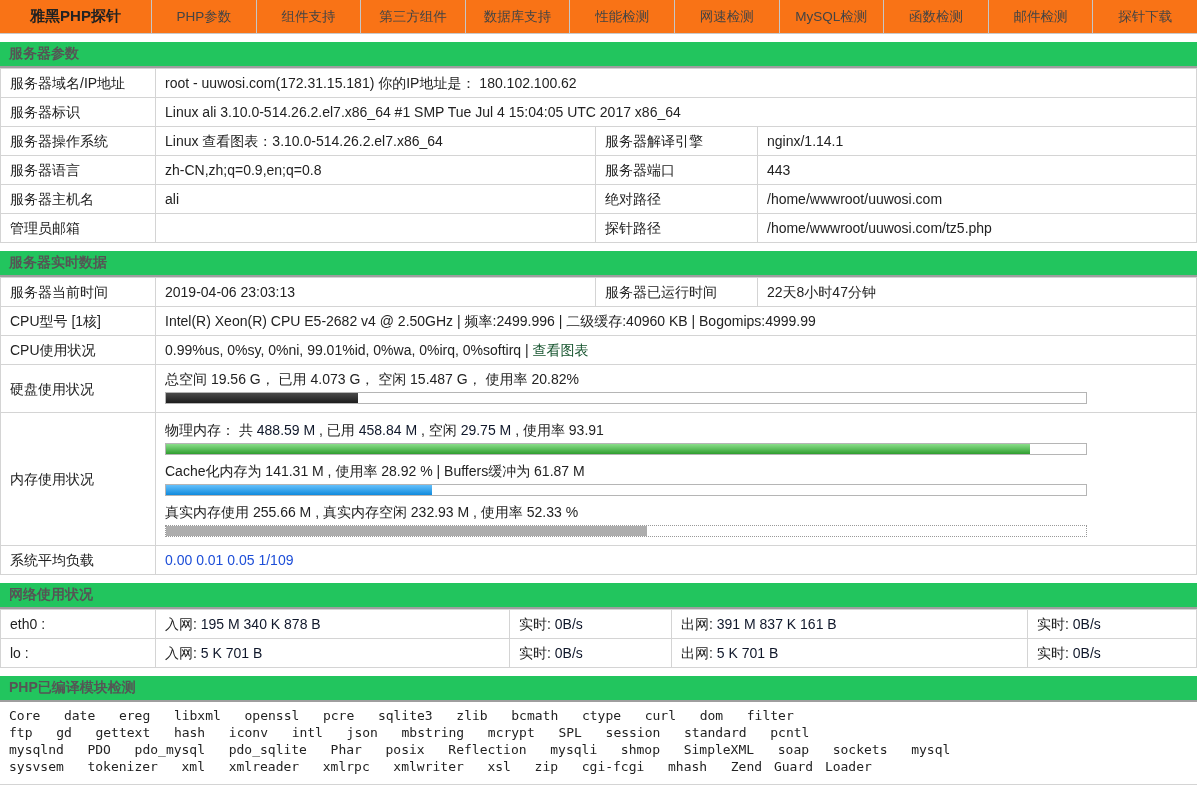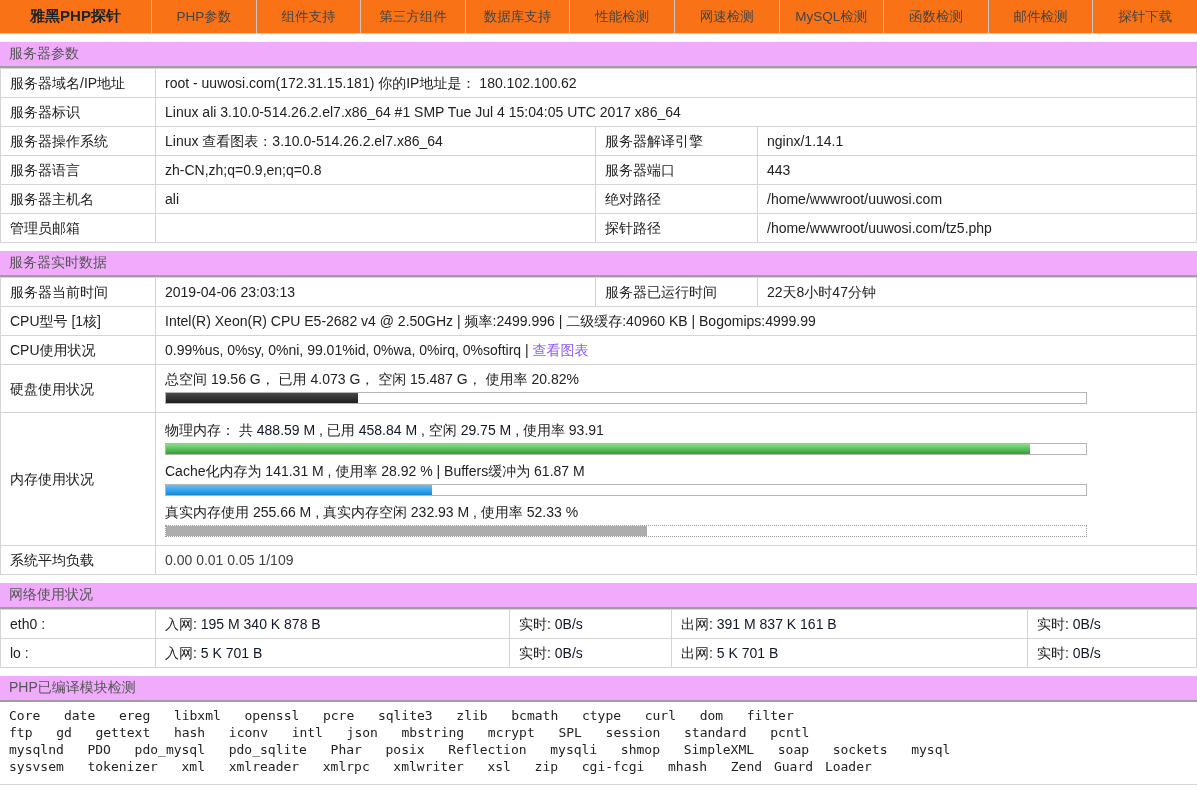--- a/index.html
+++ b/index.html
@@ -5,27 +5,27 @@
   html,body{margin:0;padding:0;background:#fff;}
   body{width:1197px;font-family:"Liberation Sans","DejaVu Sans",sans-serif;font-size:14px;color:#222;}
   
   .nav{display:flex;height:33px;background:#f97316;border-bottom:1px solid #c9c9c9;align-items:stretch;}
   .nav-brand{width:151px;display:flex;align-items:center;justify-content:center;font-weight:bold;font-size:15px;color:#222;border-right:1px solid #c6c6c6;cursor:pointer;}
   .nav-item{flex:1;display:flex;align-items:center;justify-content:center;font-size:13.5px;color:#444;border-right:1px solid #c6c6c6;cursor:pointer;white-space:nowrap;}
   .nav-item:last-child{border-right:none;}
   
   .section{margin-top:8px;}
   .section:first-of-type{margin-top:20px;}
-  .sec-header{background:#f0abfc;border-bottom:2px solid #9e9e9e;color:#555;font-weight:normal;padding:3px 9px;font-size:14px;}
+  .sec-header{background:#22c55e;border-bottom:2px solid #9e9e9e;color:#555;font-weight:bold;padding:3px 9px;font-size:14px;}
   table{width:100%;border-collapse:collapse;table-layout:fixed;}
   td{border:1px solid #d4d4d4;padding:5px 9px;font-size:14px;color:#222;line-height:18px;word-wrap:break-word;}
   td.lbl{color:#222;}
   .red{color:#0f172a;margin-top:42px;}
-  .magenta{color:#404040;}
-  .graylink{color:#8b5cf6;cursor:pointer;}
+  .magenta{color:#1d4ed8;}
+  .graylink{color:#14532d;cursor:pointer;}
   
   .bar-track{height:10px;border:1px solid #b5b5b5;background:#fff;width:90%;margin:4px 0 3px 0;}
   .bar-track.dotted{border:1px dotted #999;}
   .bar-fill{height:100%;}
   .fill-dark{background:linear-gradient(#4a4a4a,#1d1d1d);}
   .fill-green{background:linear-gradient(#8ade8a,#2f9e2f);}
   .fill-blue{background:linear-gradient(#64c0fb,#0f8add);}
   .fill-gray{background:#adadad;}
   .mem-block{margin:3px 0 7px 0;}
   .mem-block:last-child{margin-bottom:2px;}

